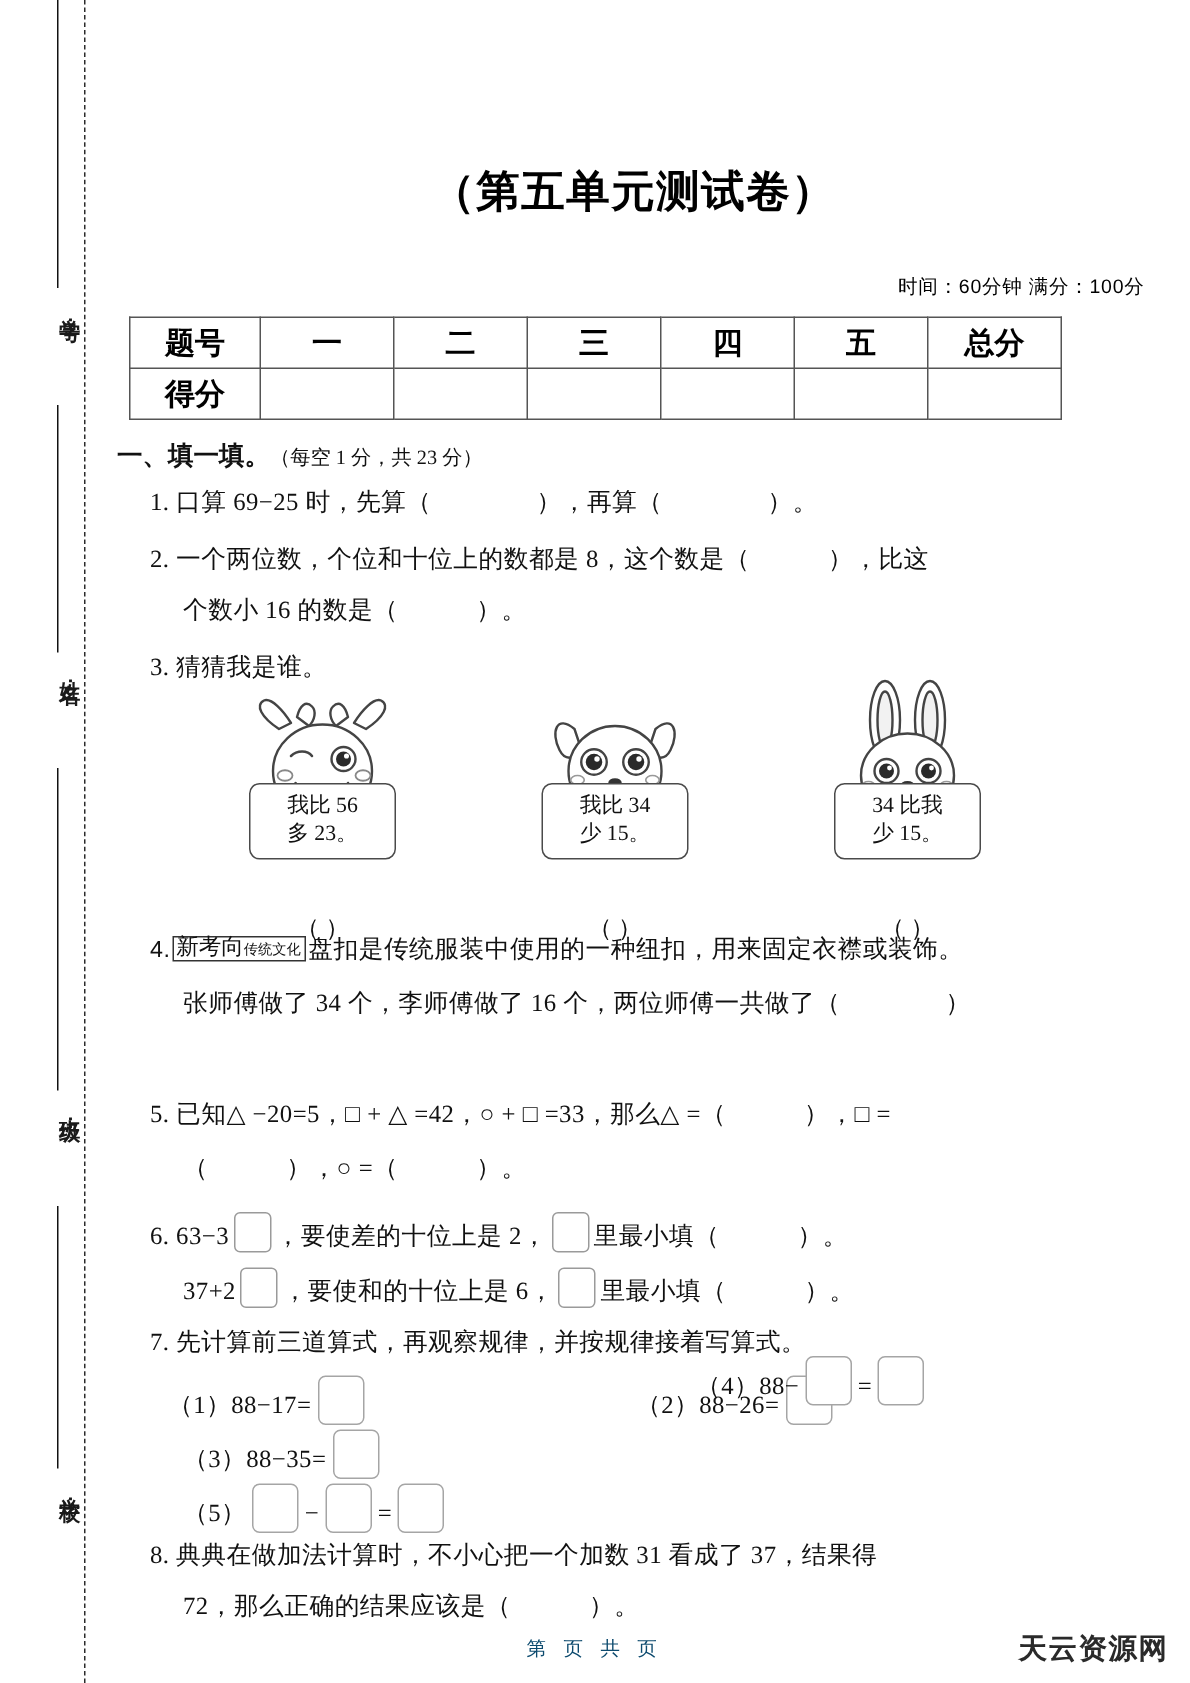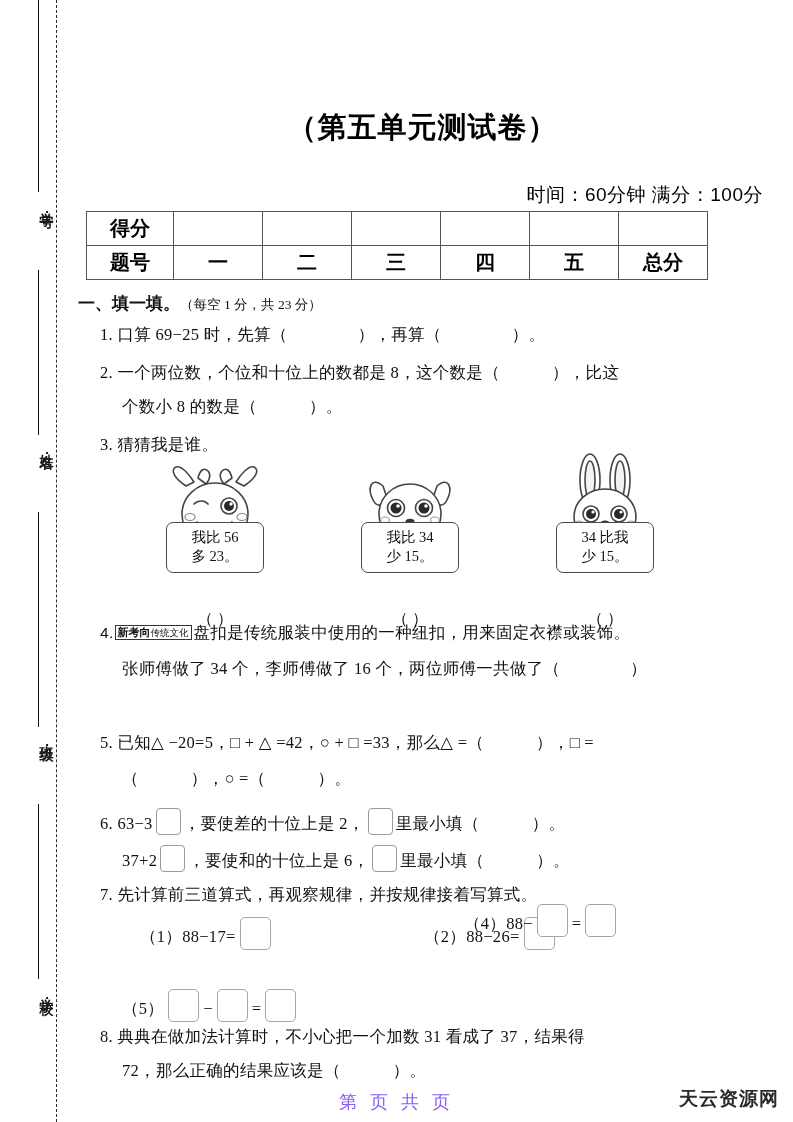--- a/index.html
+++ b/index.html
@@ -47,21 +47,21 @@
   .title-sub{
     position:absolute;left:76px;right:24px;top:108px;
     text-align:center;
     font-family:Liberation Serif, serif;
     font-size:29px;font-weight:bold;letter-spacing:1px;
     color:#000;
   }
   .meta-line{
     position:absolute;right:30px;top:182px;
     font-family:"Liberation Sans","DejaVu Sans",sans-serif;
-    font-size:19px;color:#000;letter-spacing:.5px;margin-left:38px;
+    font-size:13px;color:#000;letter-spacing:.5px;margin-left:38px;
   }
 
   
   .score-table{
     position:absolute;left:86px;top:211px;
     width:622px;
     border-collapse:collapse;
     table-layout:fixed;
   }
   .score-table td{
@@ -119,21 +119,21 @@
     border:1px solid #333;
     padding:0 2px;
     font-family:"Liberation Sans","DejaVu Sans",sans-serif;
     font-size:9.5px;
     line-height:13px;
     vertical-align:2px;
     margin:0 2px 0 1px;
     letter-spacing:0;
     background:#fff;
   }
-  .badge .b1{font-weight:bold;font-size:11px;}
+  .badge .b1{font-weight:normal;font-size:15px;}
 
   
   .animal{position:absolute;width:150px;text-align:center;}
   .animal .sign-text{
     position:absolute;left:50%;transform:translateX(-50%);
     top:60px;width:96px;
     border:1.3px solid #4a4a4a;
     border-radius:7px;
     background:#fff;
     padding:5px 0 6px;
@@ -147,21 +147,21 @@
     top:147px;width:120px;
     font-size:16px;color:#111;
   }
   .animal svg{position:absolute;left:50%;transform:translateX(-50%);top:0;z-index:1;}
 
   
   .footer-page{
     position:absolute;left:0;right:0;top:1090px;
     text-align:center;
     font-family:"Liberation Sans","DejaVu Sans",sans-serif;
-    font-size:18px;color:#8b5cf6;letter-spacing:4px;
+    font-size:13px;color:#0c4a6e;letter-spacing:4px;
   }
   .watermark{
     position:absolute;right:14px;top:1086px;
     font-family:"Liberation Sans","DejaVu Sans",sans-serif;
     font-size:19px;font-weight:bold;color:#2a2a2a;letter-spacing:1px;
   }
 </style>
 </head>
 <body>
 
@@ -178,53 +178,53 @@
     <div class="seal-line" style="top:804px;height:175px;"></div>
     <div class="seal-word" style="top:988px;">学校:</div>
   </div>
 
   <div class="title-sub">（第五单元测试卷）</div>
   <div class="meta-line">时间：60分钟  满分：100分</div>
 
   <table class="score-table">
     <tbody>
         <tr>
-      <td class="head-cell">得分</td>
-      <td></td>
-      <td></td>
-      <td></td>
-      <td></td>
-      <td></td>
-      <td></td>
-    </tr>
-    <tr>
       <td class="head-cell">题号</td>
       <td>一</td>
       <td>二</td>
       <td>三</td>
       <td>四</td>
       <td>五</td>
       <td>总分</td>
     </tr>
+    <tr>
+      <td class="head-cell">得分</td>
+      <td></td>
+      <td></td>
+      <td></td>
+      <td></td>
+      <td></td>
+      <td></td>
+    </tr>
   </tbody>
     </table>
 
   <div class="sec-head" style="top:292px;text-align:right;">
     <b>一、</b><b>填一填。</b><span class="pts">（每空 1 分，共 23 分）</span>
   </div>
 
   <div class="qline" style="left:100px;top:324px;">
     <span>1. 口算 69−25 时，先算（</span><span class="sp-l"></span><span>），再算（</span><span class="sp-l"></span><span>）。</span>
   </div>
 
   <div class="qline" style="left:100px;top:362px;">
     <span>2. 一个两位数，个位和十位上的数都是 8，这个数是（</span><span class="sp-m"></span><span>），比这</span>
   </div>
   <div class="qline" style="left:122px;top:396px;">
-    <span>个数小 8 的数是（</span><span class="sp-m"></span><span>）。</span>
+    <span>个数小 16 的数是（</span><span class="sp-m"></span><span>）。</span>
   </div>
 
   <div class="qline" style="left:100px;top:434px;">3. 猜猜我是谁。</div>
 
   <div class="animal" style="left:140px;top:462px;">
     <svg width="118" height="96" viewBox="0 0 118 96">
       <g fill="#fff" stroke="#444" stroke-width="1.6" stroke-linecap="round" stroke-linejoin="round">
         <path d="M30 24 C18 16, 14 8, 20 5 C25 3, 33 12, 38 20 Z"></path>
         <path d="M88 24 C100 16, 104 8, 98 5 C93 3, 85 12, 80 20 Z"></path>
         <path d="M42 16 C44 8, 48 5, 52 9 C55 12, 54 18, 50 22 Z"></path>
@@ -324,25 +324,28 @@
   </div>
 
   <div class="qline" style="left:100px;top:808px;">
     <span>6. 63−3</span><span class="sq"></span><span>，要使差的十位上是 2，</span><span class="sq"></span><span>里最小填（</span><span class="sp-m"></span><span>）。</span>
   </div>
   <div class="qline" style="left:122px;top:845px;">
     <span>37+2</span><span class="sq"></span><span>，要使和的十位上是 6，</span><span class="sq"></span><span>里最小填（</span><span class="sp-m"></span><span>）。</span>
   </div>
 
   <div class="qline" style="left:100px;top:884px;">7. 先计算前三道算式，再观察规律，并按规律接着写算式。</div>
-  <div class="qline" style="left:140px;top:917px;font-family:Liberation Serif, serif;">
+  <div class="qline" style="left:112px;top:917px;font-family:Liberation Serif, serif;">
     <span>（1）88−17=</span><span class="sq-lg"></span>
   </div>
   <div class="qline" style="left:424px;top:917px;">
     <span>（2）88−26=</span><span class="sq-lg"></span>
+  </div>
+  <div class="qline" style="left:122px;top:953px;">
+    <span>（3）88−35=</span><span class="sq-lg"></span>
   </div>
   <div class="qline" style="left:424px;top:904px;margin-left:40px;">
     <span>（4）88−</span><span class="sq-lg"></span><span>=</span><span class="sq-lg"></span>
   </div>
   <div class="qline" style="left:122px;top:989px;">
     <span>（5）</span><span class="sq-lg"></span><span>−</span><span class="sq-lg"></span><span>=</span><span class="sq-lg"></span>
   </div>
 
   <div class="qline" style="left:100px;top:1026px;">8. 典典在做加法计算时，不小心把一个加数 31 看成了 37，结果得</div>
   <div class="qline" style="left:122px;top:1060px;">

